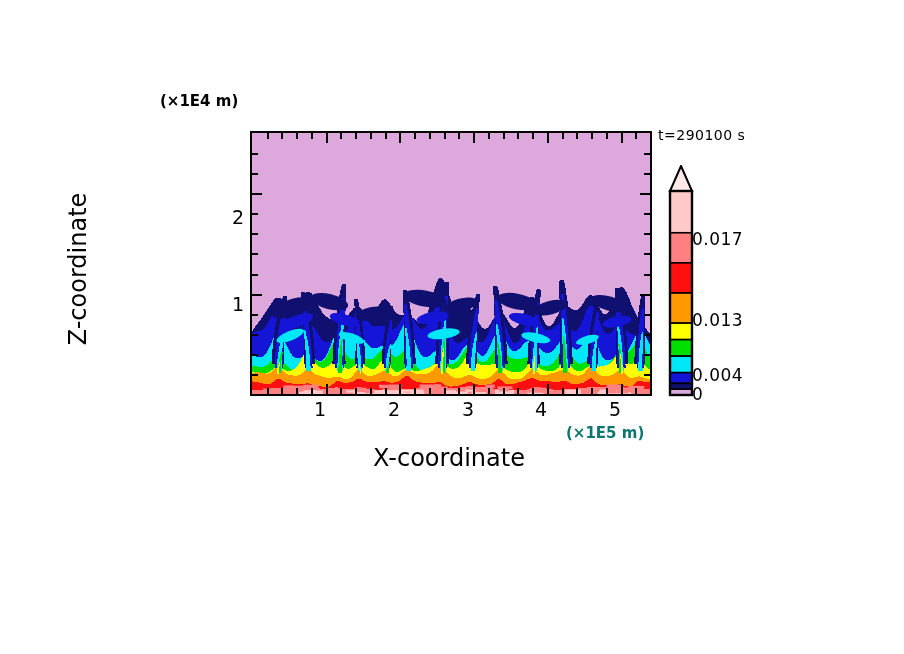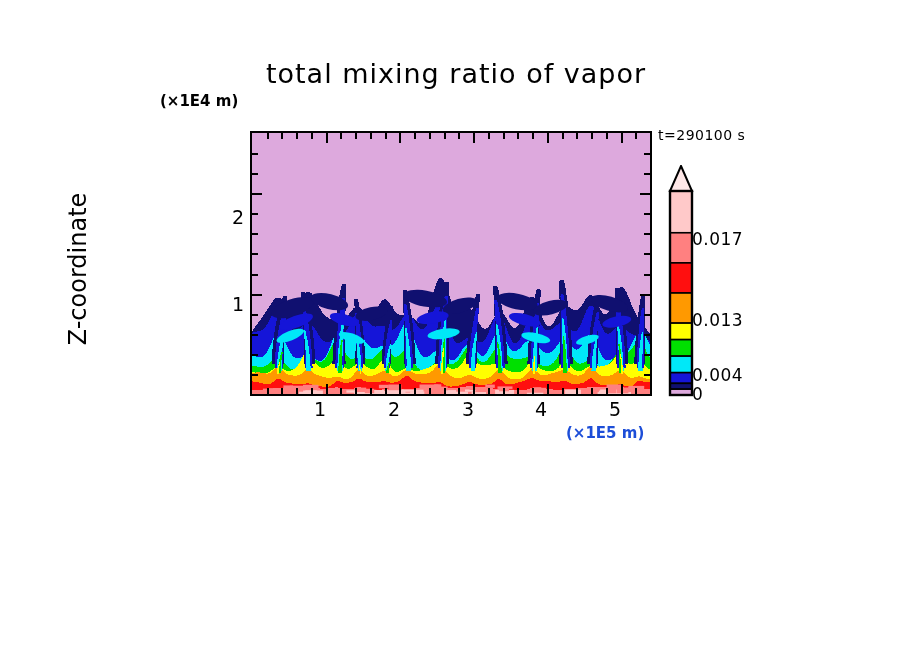--- a/index.html
+++ b/index.html
@@ -31,21 +31,21 @@
     left:160px;top:92px;
     font-size:15px;
     font-weight:bold;
     color:#000;
     letter-spacing:0px;
   }
   #xunit-label{
     left:566px;top:424px;
     font-size:15px;
     font-weight:bold;
-    color:#1d4ed8;
+    color:#0f766e;
   }
   #time-label{
     left:658px;top:127px;
     font-size:14px;
     color:#000;
     letter-spacing:0.5px;
   }
 
   #xaxis-title{
     left:250px;top:444px;width:398px;
@@ -105,23 +105,20 @@
     font-size:17px;
     color:#000;
     letter-spacing:0.5px;
   }
 </style>
 </head>
 <body>
 
 <div id="root">
 
-  <div class="abs" id="plot-title">
-    <span id="title-shift">total mixing ratio of vapor</span>
-  </div>
 
   <div class="abs" id="zunit-label">(×1E4 m)</div>
 
   <div class="abs" id="time-label">t=290100 s</div>
 
   <div class="abs" id="plot-area">
     <svg id="plot-svg" width="398" height="261" viewBox="0 0 398 261" preserveAspectRatio="none">
       <defs>
         <clipPath id="plotclip">
             <rect x="0" y="0" width="398" height="261"></rect>
@@ -353,20 +350,21 @@
   <div class="xticklabel" style="left:374px;">2</div>
   <div class="xticklabel" style="left:448px;">3</div>
   <div class="xticklabel" style="left:521px;">4</div>
   <div class="xticklabel" style="left:595px;">5</div>
 
   <div class="yticklabel" style="top:206px;">2</div>
   <div class="yticklabel" style="top:293px;">1</div>
 
   <div class="abs" id="xunit-label">(×1E5 m)</div>
 
+  <div class="abs" id="xaxis-title">X-coordinate</div>
   <div class="abs" id="yaxis-title">Z-coordinate</div>
 
   <div class="abs" id="colorbar-wrap">
     <svg id="cb-svg" width="120" height="232">
       <g id="cb-bands">
           <path d="M 13 1 L 24 26 L 2 26 Z" fill="#ffe8e8" stroke="#000" stroke-width="2" stroke-linejoin="miter"></path>
           <rect x="2" y="26.00" width="22" height="41.77" fill="#ffc9c9" stroke="#000" stroke-width="1.6"></rect>
           <rect x="2" y="67.77" width="22" height="30.11" fill="#ff8080" stroke="#000" stroke-width="1.6"></rect>
           <rect x="2" y="97.89" width="22" height="30.11" fill="#ff0f0f" stroke="#000" stroke-width="1.6"></rect>
           <rect x="2" y="128.00" width="22" height="30.11" fill="#ff9900" stroke="#000" stroke-width="1.6"></rect>

